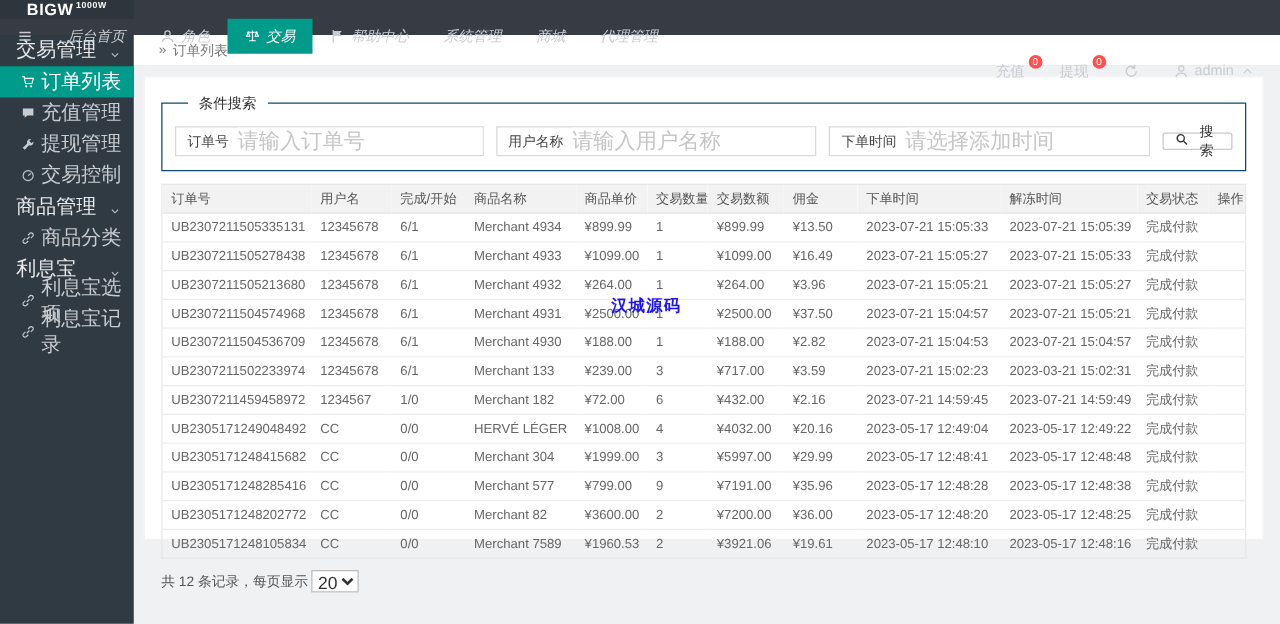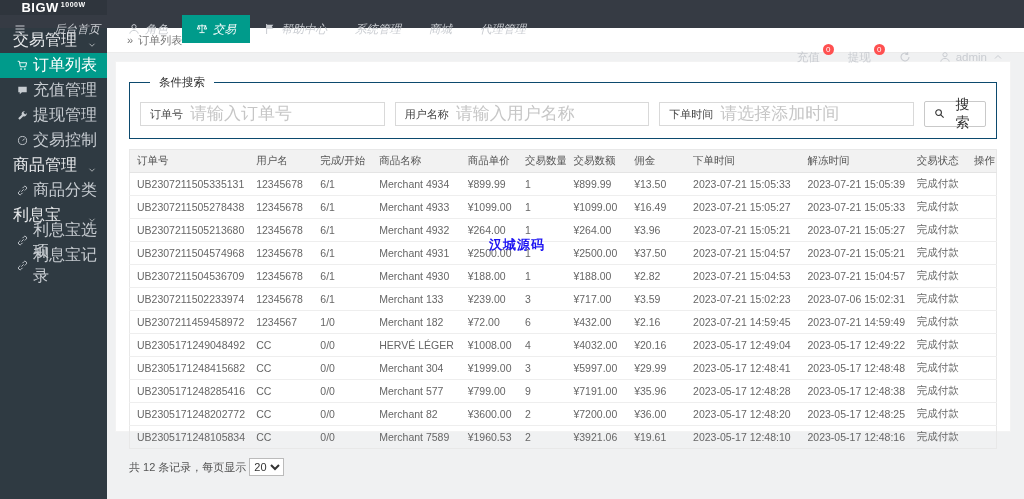--- a/index.html
+++ b/index.html
@@ -47,38 +47,38 @@
   fieldset.search { border:1px solid #0c4a6e; padding:9px 10px 11px 10px; margin-top:2px; }
   fieldset.search legend { font-size:11.5px; color:#333; padding:0 9px; margin-left:10px; }
   .search-row { display:flex; align-items:center; gap:10px; margin-top:2px; }
   .input-group { display:flex; align-items:center; border:1px solid #d9d9d9; height:24px;
     background:#fff; }
   .input-group .lbl { font-size:11px; color:#444; padding:0 7px 0 9px; white-space:nowrap; }
   .input-group input { border:0; outline:none; font-size:17px; color:#555; width:100%;
     height:100%; font-family:inherit; }
   .input-group input::placeholder { color:#c6c6c6; }
   .ig-order { width:117px; } .ig-user { width:125px; } .ig-time { width:127px; }
-  .search-btn { height:26px; border:1px solid #c9c9c9; background:#fff; display:flex;
-    align-items:center; gap:4px; padding:0 9px; font-size:14px; color:#333; cursor:pointer;
+  .search-btn { height:14px; border:1px solid #c9c9c9; background:#fff; display:flex;
+    align-items:center; gap:4px; padding:0 9px; font-size:11px; color:#333; cursor:pointer;
     border-radius:2px; }
   .search-btn svg { width:11px; height:11px; }
 
   
   table.grid { width:100%; border-collapse:collapse; margin-top:10px;
     border:1px solid #e8e8e8; table-layout:fixed; }
   table.grid th { background:#f2f2f2; font-weight:normal; text-align:left; font-size:10.5px;
     color:#555; padding:4px 7px; border-bottom:1px solid #e4e4e4; white-space:nowrap;
     overflow:hidden; }
   table.grid td { font-size:10.5px; color:#666; padding:4px 7px;
     border-bottom:1px solid #eeeeee; white-space:nowrap; overflow:hidden; }
   table.grid tr:last-child td { border-bottom:0; }
 
   
   .pager { margin-top:9px; font-size:11px; color:#555; display:flex; align-items:center; gap:3px; }
-  .pager select { font-size:11px; border:1px solid #bbb; background:#fff; color:#333;
+  .pager select { font-size:14px; border:1px solid #bbb; background:#fff; color:#333;
     height:18px; font-family:inherit; }
 
   
   .watermark { position:absolute; left:489px; top:236px; color:#1c13f2; font-weight:bold;
     font-size:13px; z-index:40; letter-spacing:1px; }
 </style>
 </head>
 <body>
 
 <div class="header">
@@ -383,21 +383,21 @@
           <tr>
             <td>UB2307211502233974</td>
             <td>12345678</td>
             <td>6/1</td>
             <td>Merchant 133</td>
             <td>¥239.00</td>
             <td>3</td>
             <td>¥717.00</td>
             <td>¥3.59</td>
             <td>2023-07-21 15:02:23</td>
-            <td>2023-07-06 15:02:31</td>
+            <td>2023-03-21 15:02:31</td>
             <td>完成付款</td>
             <td></td>
           </tr>
           <tr>
             <td>UB2307211459458972</td>
             <td>1234567</td>
             <td>1/0</td>
             <td>Merchant 182</td>
             <td>¥72.00</td>
             <td>6</td>

